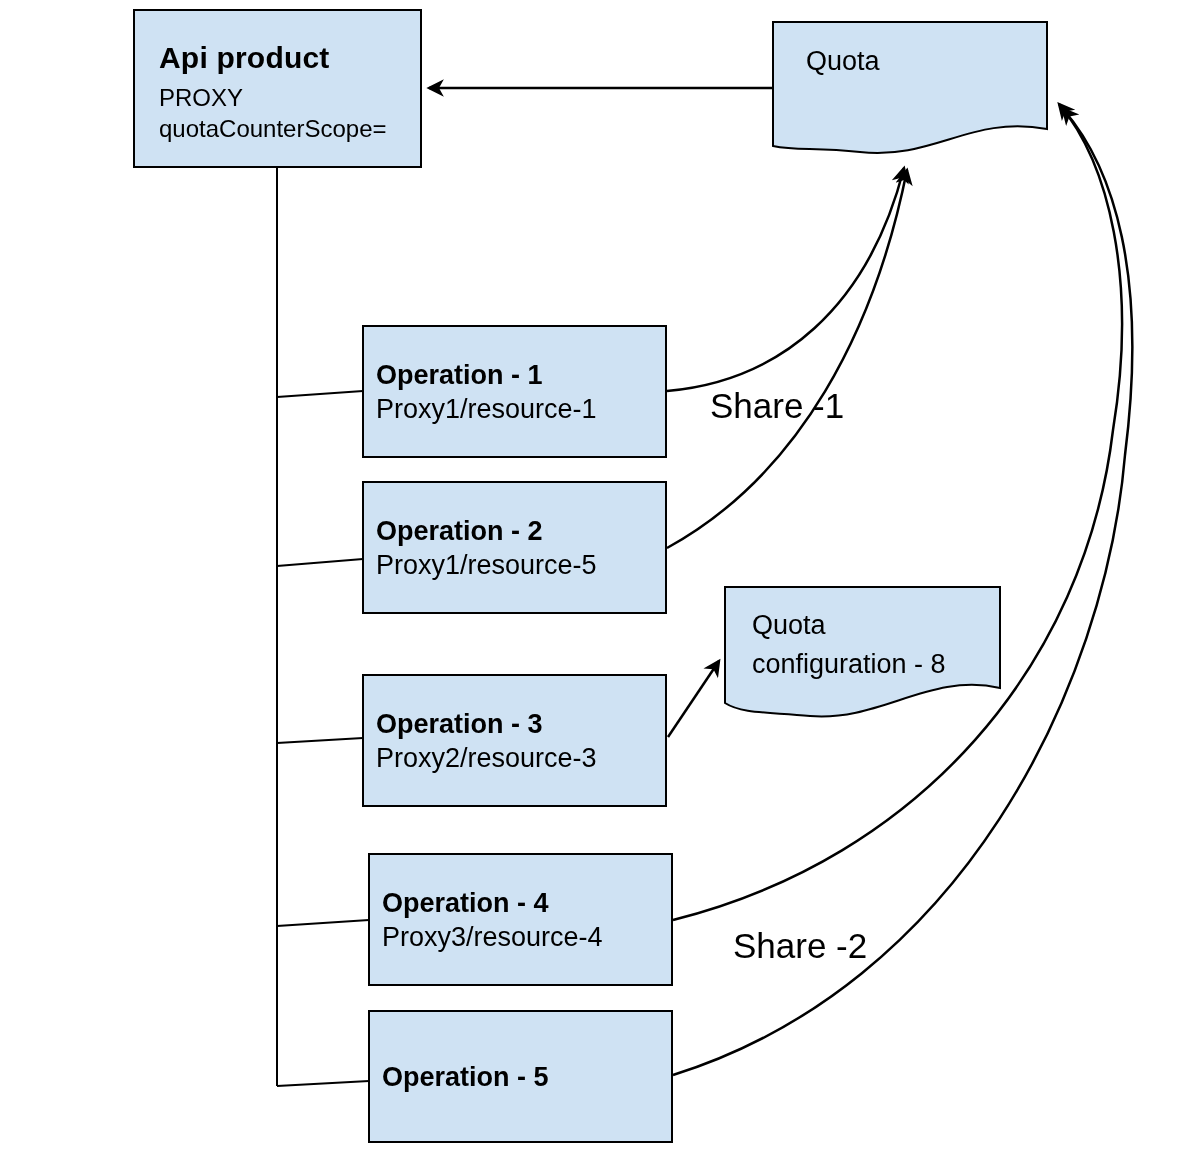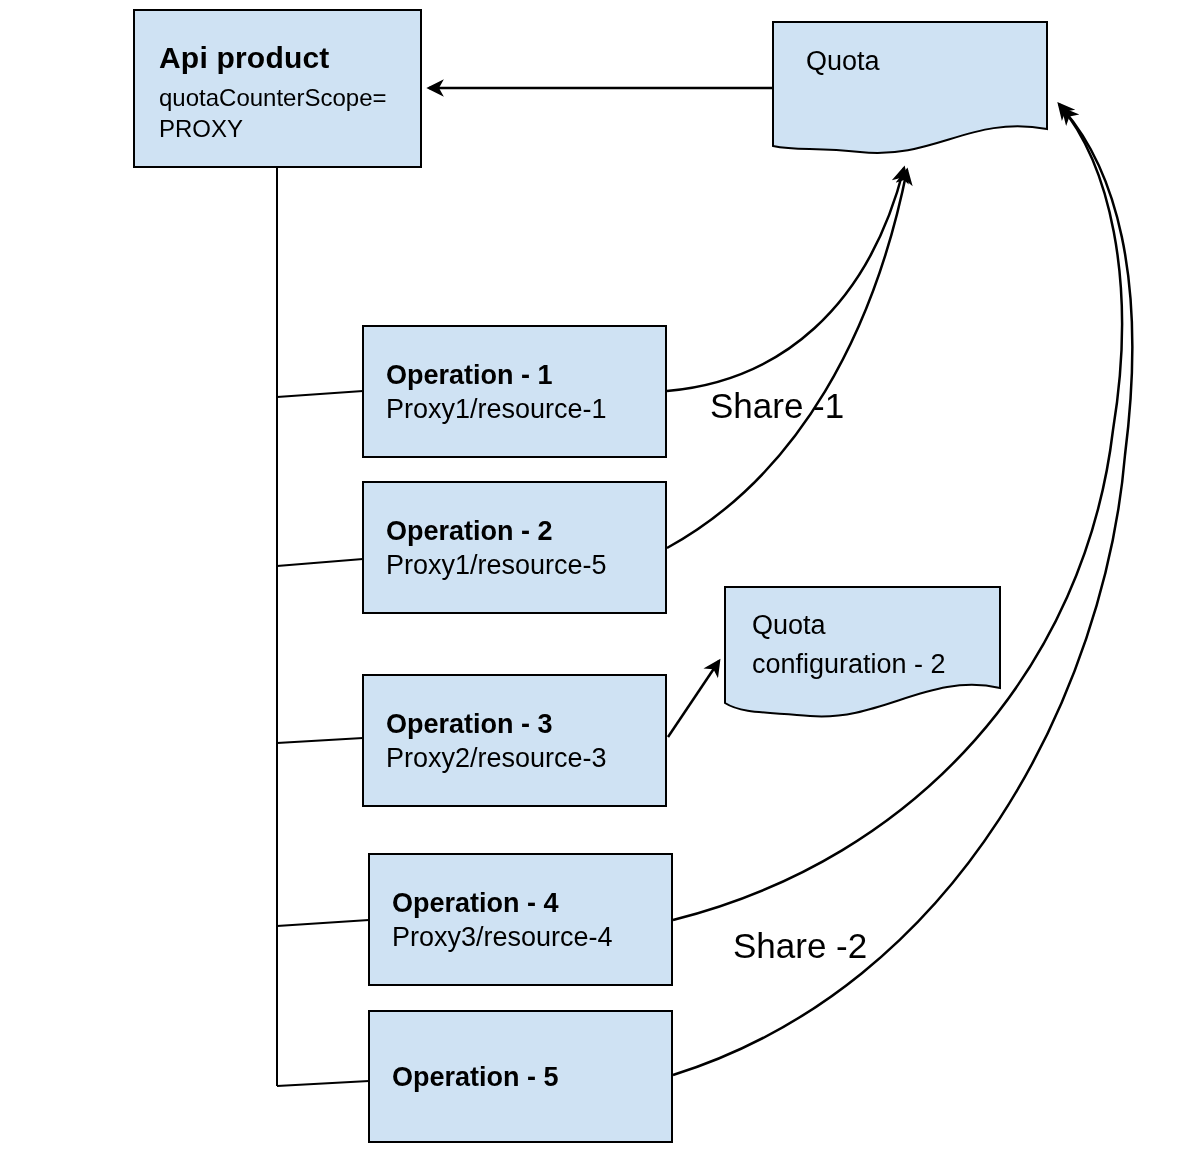--- a/index.html
+++ b/index.html
@@ -41,21 +41,21 @@
   }
   .api-sub {
     font-size: 24px;
     line-height: 31px;
   }
   .op-node {
     width: 305px; height: 133px;
     display: flex;
     flex-direction: column;
     justify-content: center;
-    padding-left: 22px;
+    padding-left: 12px;
   }
   .op-title {
     font-size: 27px;
     font-weight: bold;
     line-height: 34px;
   }
   .op-sub {
     font-size: 27px;
     line-height: 34px;
   }
@@ -113,22 +113,22 @@
     <path d="M 667,548 C 800,475 875,330 907,170" fill="none" stroke="#000" stroke-width="2.5" marker-end="url(#arrow)"></path>
 
     <path d="M 668,737 L 719,661" fill="none" stroke="#000" stroke-width="2.5" marker-end="url(#arrow)"></path>
 
     <path d="M 673,920 C 920,858 1085,665 1113,430 C 1138,278 1108,162 1059,104" fill="none" stroke="#000" stroke-width="2.5" marker-end="url(#arrow)"></path>
     <path d="M 673,1075 C 960,985 1105,690 1125,455 C 1148,275 1114,168 1063,109" fill="none" stroke="#000" stroke-width="2.5" marker-end="url(#arrow)"></path>
   </svg>
 
   <div class="node api-node">
     <div class="api-title">Api product</div>
+    <div class="api-sub">PROXY</div>
     <div class="api-sub">quotaCounterScope=</div>
-    <div class="api-sub">PROXY</div>
   </div>
 
   <div class="node op-node op1">
     <div class="op-title">Operation - 1</div>
     <div class="op-sub">Proxy1/resource-1</div>
   </div>
   <div class="node op-node op2">
     <div class="op-title">Operation - 2</div>
     <div class="op-sub">Proxy1/resource-5</div>
   </div>
@@ -142,19 +142,19 @@
   </div>
   <div class="node op-node op5">
     <div class="op-title">Operation - 5</div>
   </div>
 
   <div class="doc-label doc-label-1">
     <div>Quota</div>
   </div>
   <div class="doc-label doc-label-2">
     <div>Quota</div>
-    <div>configuration - 2</div>
+    <div>configuration - 8</div>
   </div>
 
   <div class="share-label share-1">Share -1</div>
   <div class="share-label share-2">Share -2</div>
 
 </div>
 
 </body></html>

